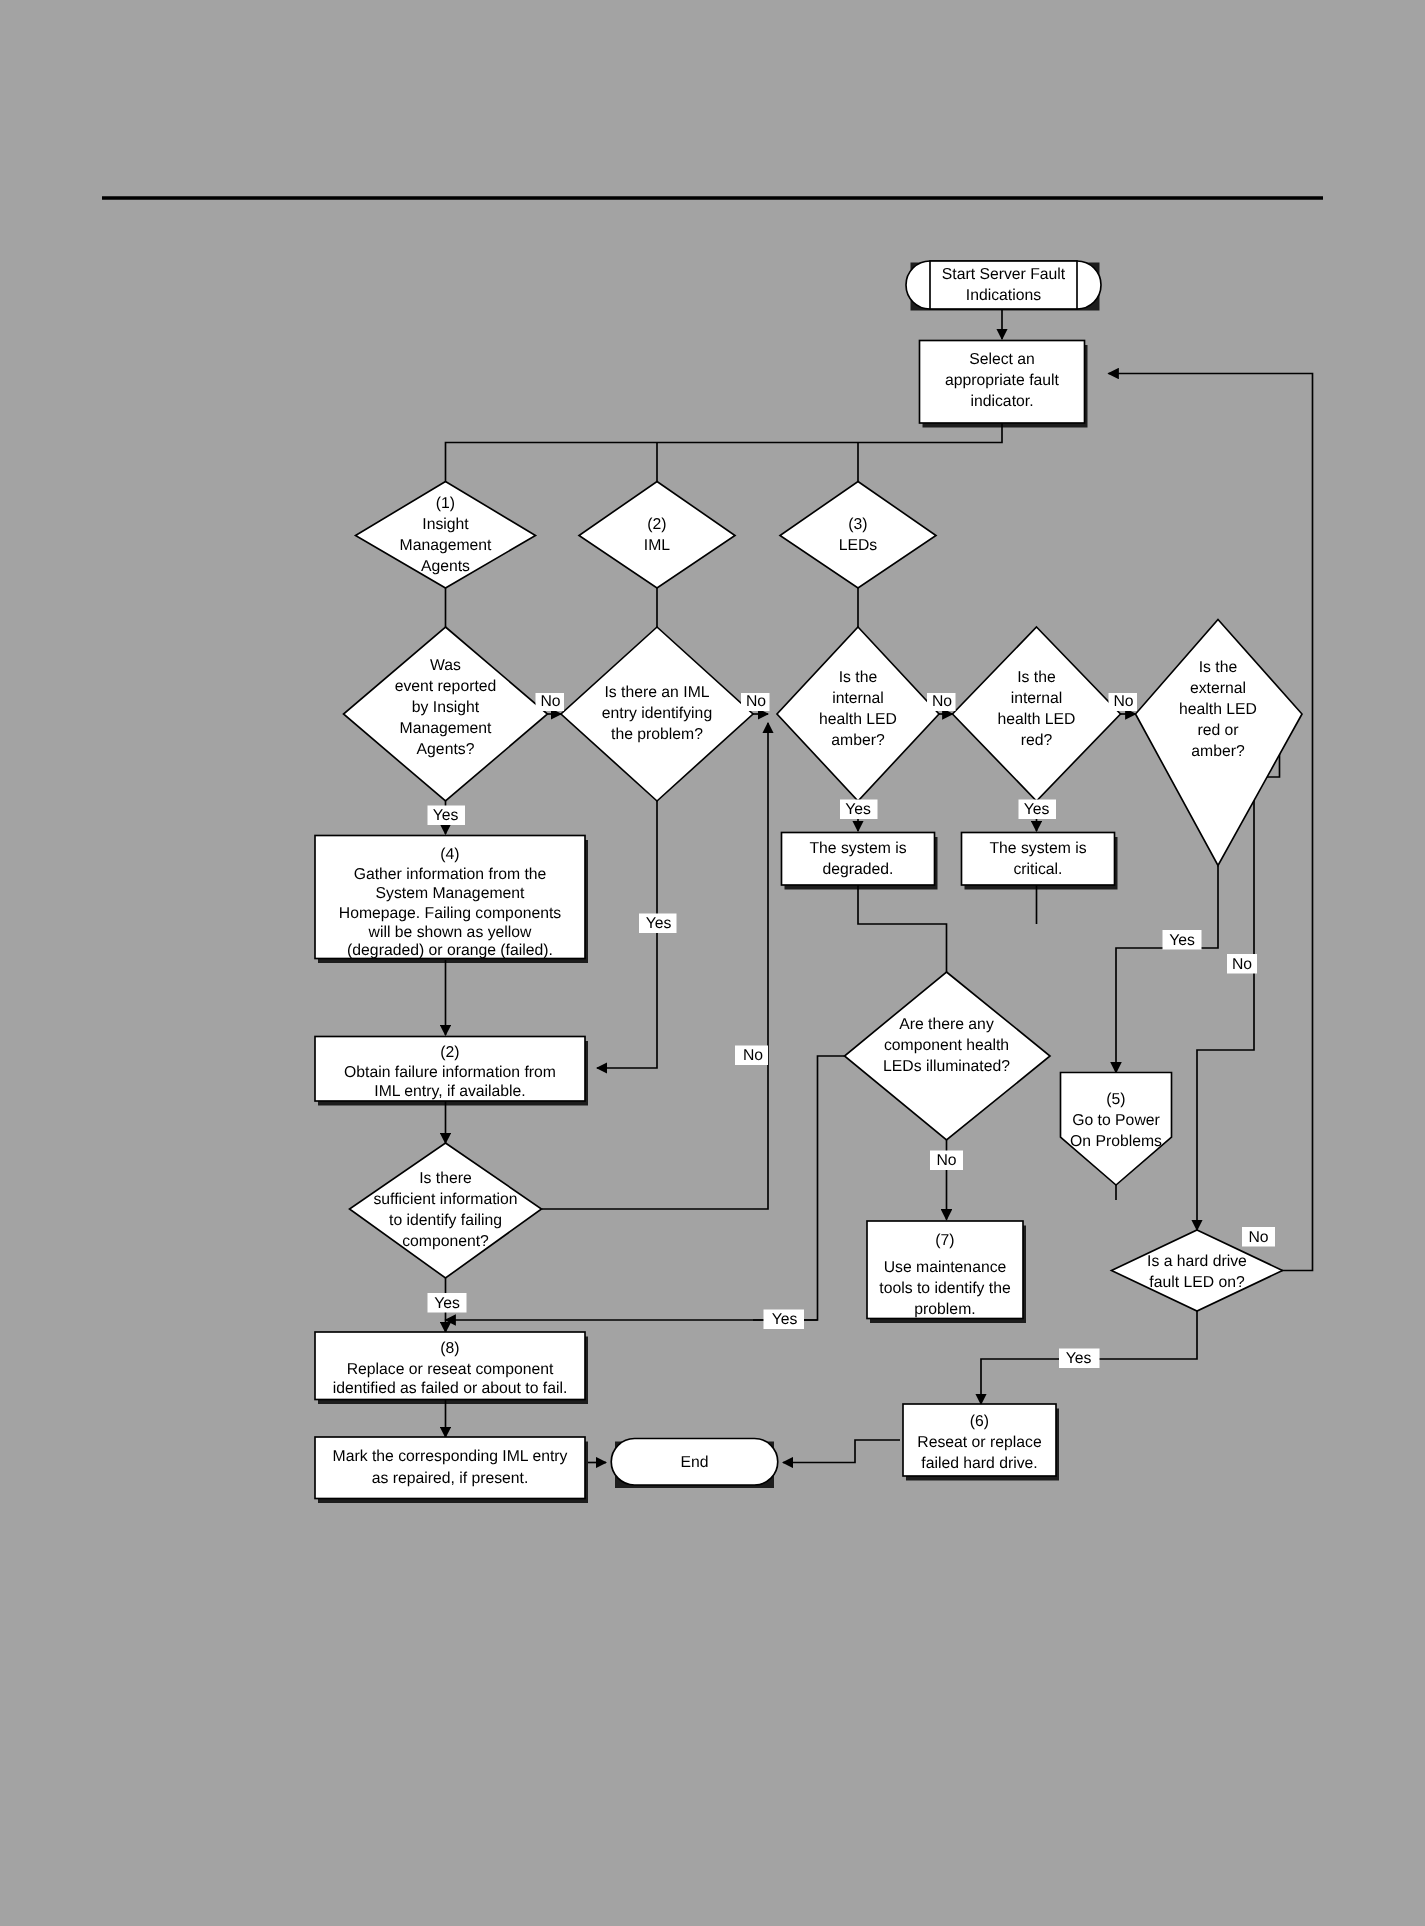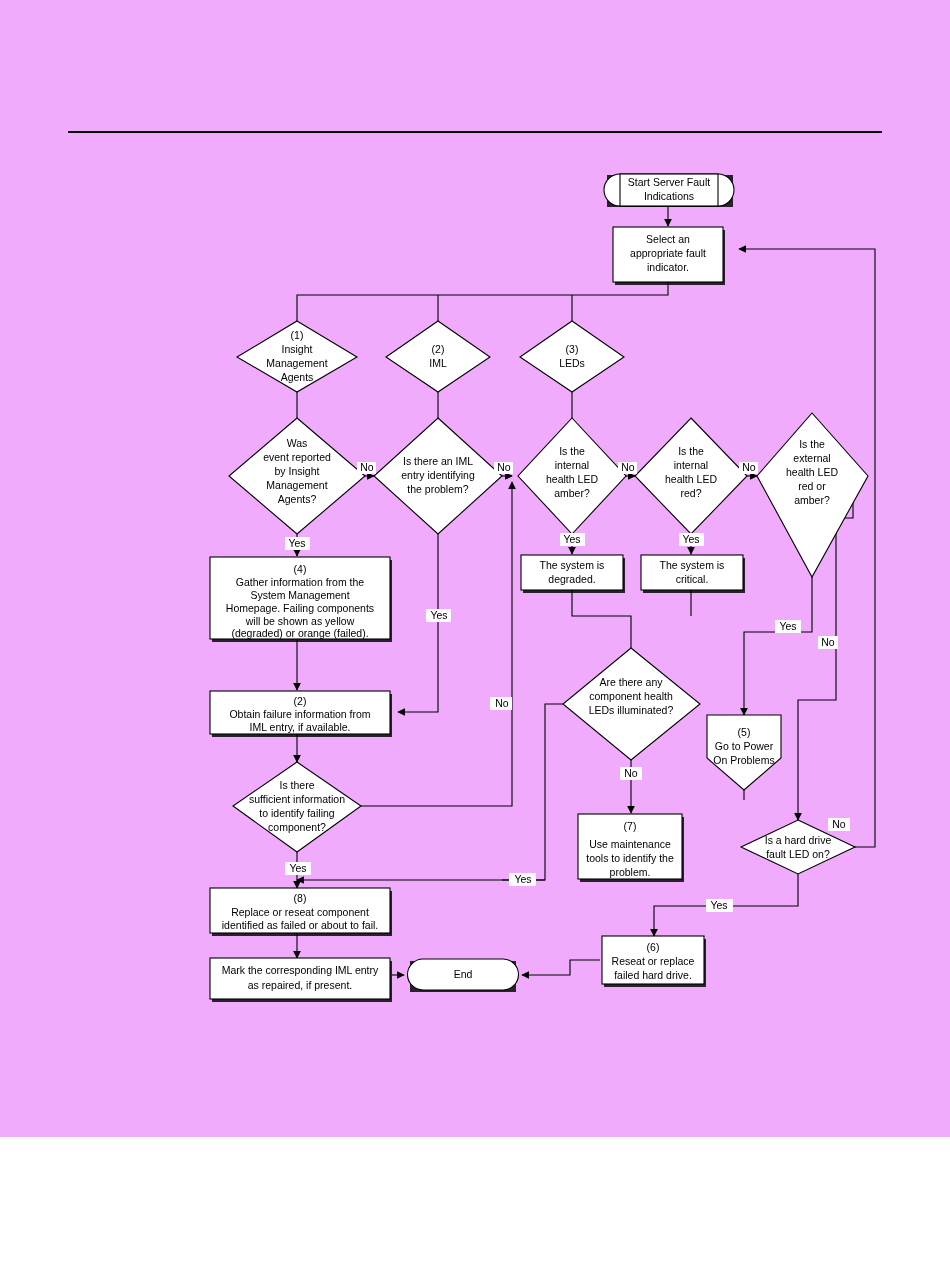--- a/index.html
+++ b/index.html
@@ -11,22 +11,22 @@
     width: 950px;
     height: 1284px;
     position: relative;
     font-family: "Liberation Sans", sans-serif;
     overflow: hidden;
   }
   #page {
     position: absolute;
     left: 0; top: 0;
     width: 950px;
-    height: 1137px;
-    background: #f0abfc;
+    height: 1284px;
+    background: #a3a3a3;
   }
   svg#flow {
     position: absolute;
     left: 0; top: 0;
     width: 950px;
     height: 1284px;
   }
   .shape { fill: #ffffff; stroke: #000000; stroke-width: 1.1; }
   .shadow { fill: #000000; stroke: none; opacity: 0.82; }
   .conn { fill: none; stroke: #000000; stroke-width: 1.1; stroke-linecap: butt; stroke-linejoin: miter; }

